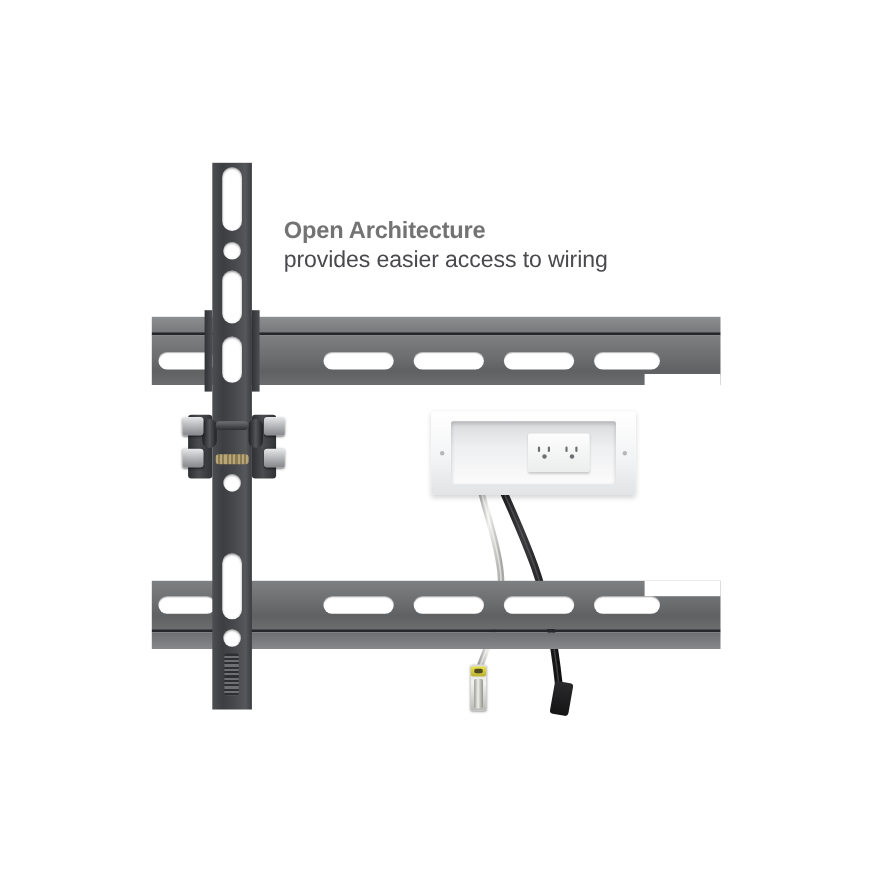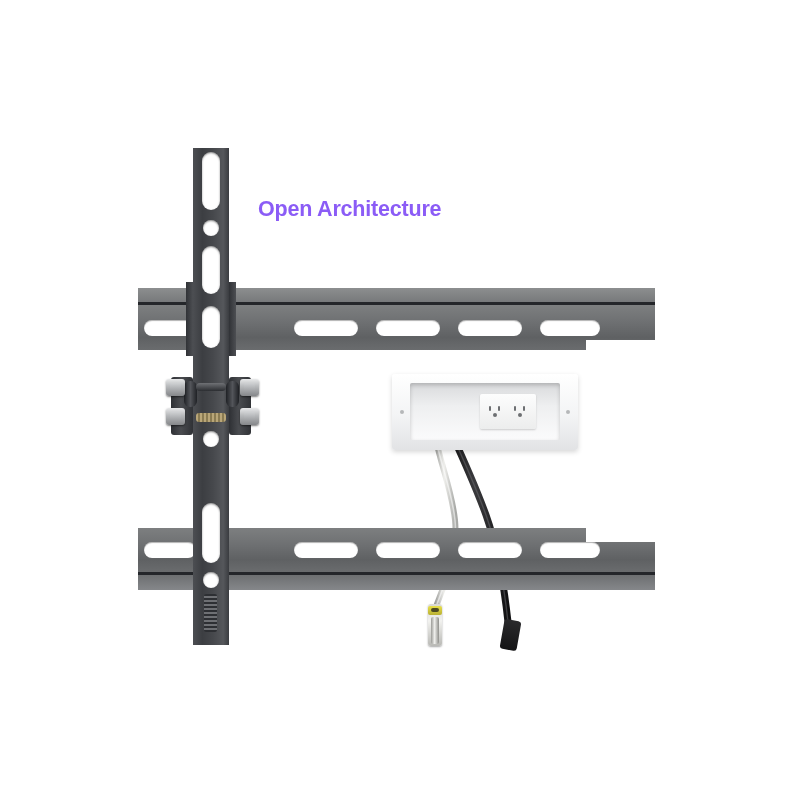--- a/index.html
+++ b/index.html
@@ -21,21 +21,21 @@
   
   .callout {
     position: absolute;
     left: 258px;
     top: 198px;
     width: 440px;
   }
   .callout-title {
     font-size: 21.5px;
     font-weight: bold;
-    color: #8b5cf6;
+    color: #737373;
     letter-spacing: -0.2px;
     line-height: 1.08;
     margin: 0;
   }
   .callout-sub {
     font-size: 21px;
     font-weight: 300;
     color: #4a4a4e;
     letter-spacing: -0.1px;
     line-height: 1.25;
@@ -367,15 +367,16 @@
   <div class="bolt" style="left:240px; top:408px;"></div>
 
   <div class="coax-conn">
     <div class="band"></div>
     <div class="barrel"></div>
   </div>
   <div class="plug-body"></div>
 
   <div class="callout">
     <div class="callout-title">Open Architecture</div>
+    <div class="callout-sub">provides easier access to wiring</div>
   </div>
 
 </div>
 
 </body></html>

